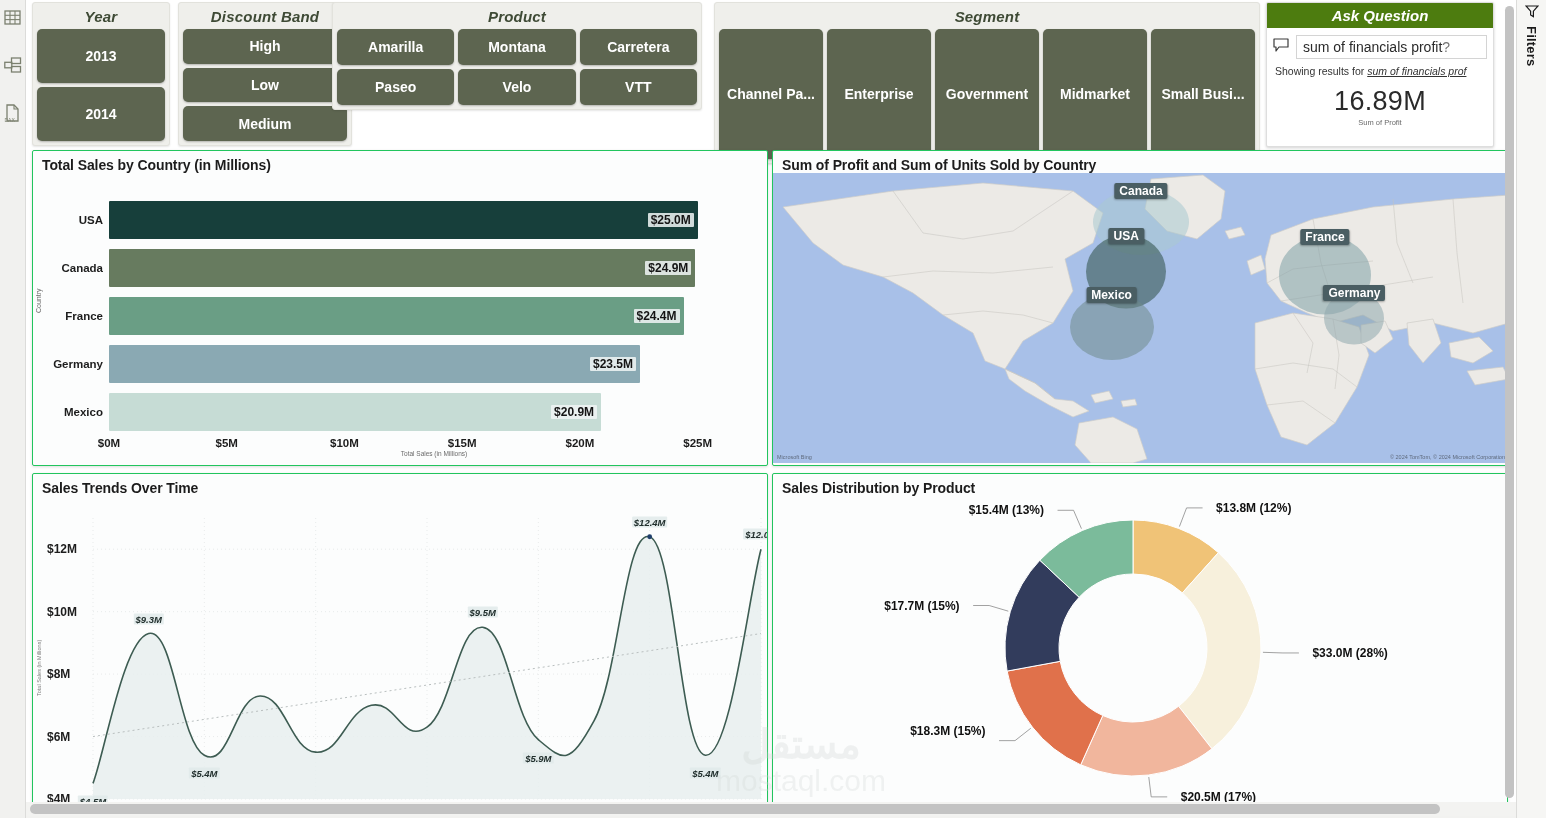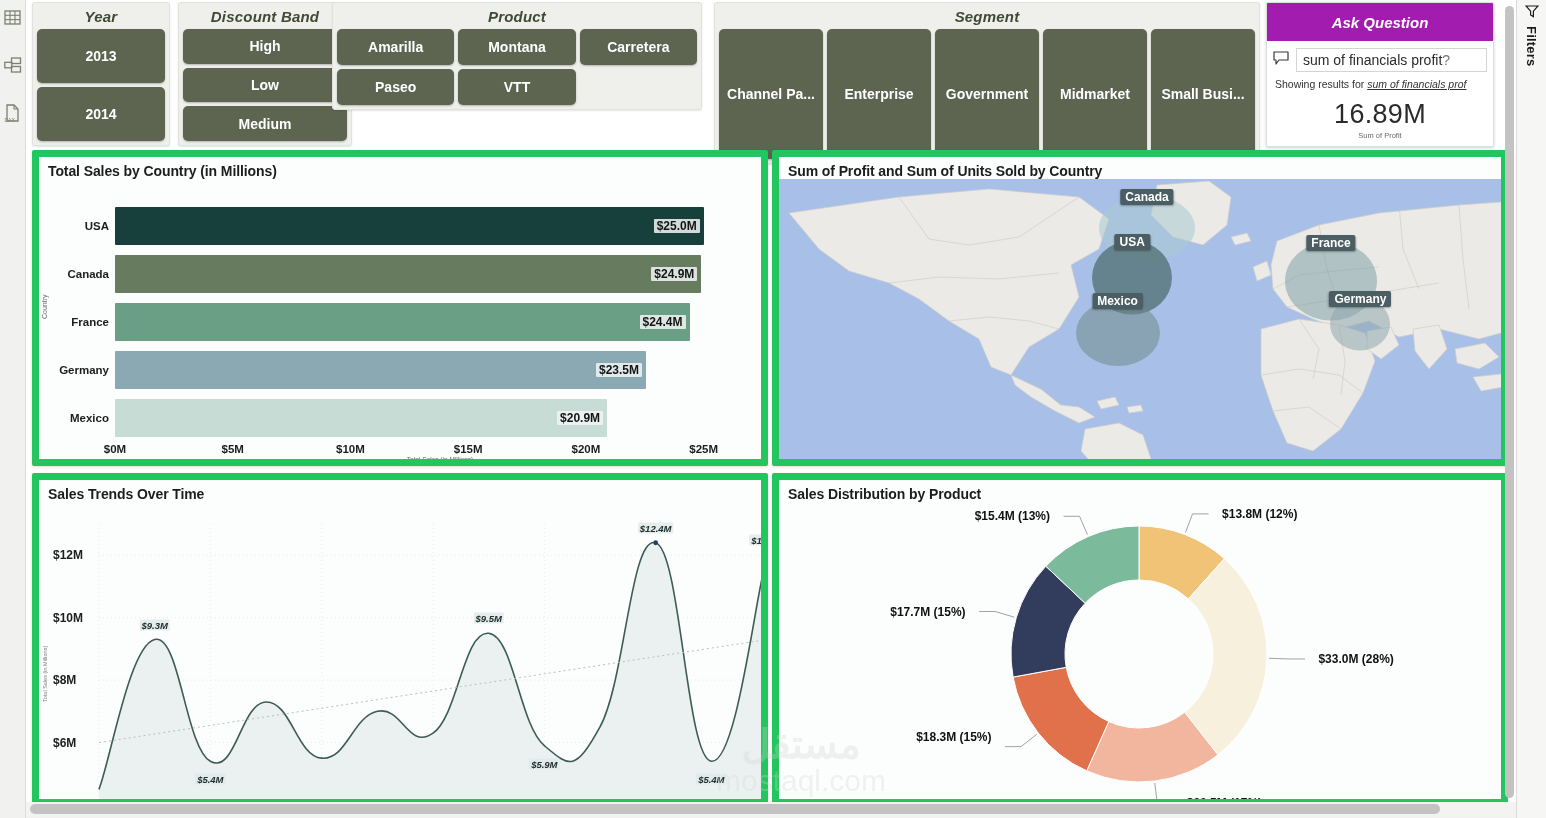--- a/index.html
+++ b/index.html
@@ -65,40 +65,40 @@
   }
 
   
   .qna {
     position: absolute; top: 2px; left: 1240px; width: 228px; height: 145px;
     background: #ffffff; border: 1px solid #dedede;
     box-shadow: 0 1px 3px rgba(0,0,0,.18);
     border-radius: 2px; overflow: hidden;
   }
   .qna-title {
-    height: 38px; background: #a21caf; color: #fff;
+    height: 25px; background: #4d7c0f; color: #fff;
     font-style: italic; font-weight: bold; font-size: 15px;
     display: flex; align-items: center; justify-content: center;
   }
   .qna-inputrow { display: flex; align-items: center; gap: 6px; padding: 7px 6px 0 6px; }
   .qna-box {
     flex: 1; border: 1px solid #d4d4d4; background: #fff;
     height: 24px; display: flex; align-items: center; padding-left: 6px;
     font-size: 14px; color: #2b2b2b;
   }
   .qna-box .q { color: #767676; }
   .qna-sub { font-size: 10.5px; color: #333; padding: 6px 8px 0 8px; white-space: nowrap; overflow: hidden; }
   .qna-sub i { text-decoration: underline; }
   .qna-value { text-align: center; font-size: 27px; color: #2a2a2a; margin-top: 9px; letter-spacing: .3px; }
   .qna-caption { text-align: center; font-size: 7.5px; color: #6a6a6a; margin-top: 1px; }
 
   
   .card {
     position: absolute; background: #fcfdfd;
-    border: 7px solid #22c55e; box-shadow: 0 1px 3px rgba(0,0,0,.14);
+    border: 1px solid #22c55e; box-shadow: 0 1px 3px rgba(0,0,0,.14);
     border-radius: 2px; overflow: hidden;
   }
   .card-title {
     font-size: 14px; font-weight: bold; color: #1c1c1c;
     padding: 6px 0 0 9px; letter-spacing: -.1px;
   }
 
   
   #barCard { left: 6px; top: 150px; width: 736px; height: 316px; }
   .bar-plot { position: relative; width: 736px; height: 290px; }
@@ -238,20 +238,21 @@
       </div>
     </div>
 
     <div class="slicer-panel" style="left:306px; width:370px; height:108px;">
       <div class="slicer-title">Product</div>
       <div class="slicer-grid" style="grid-template-columns:repeat(3,1fr); grid-template-rows:1fr 1fr;">
         <div class="slicer-btn">Amarilla</div>
         <div class="slicer-btn">Montana</div>
         <div class="slicer-btn">Carretera</div>
         <div class="slicer-btn">Paseo</div>
+        <div class="slicer-btn">Velo</div>
         <div class="slicer-btn">VTT</div>
       </div>
     </div>
 
     <div class="slicer-panel" style="left:688px; width:546px; height:162px;">
       <div class="slicer-title">Segment</div>
       <div class="slicer-grid" style="grid-template-columns:repeat(5,1fr); grid-template-rows:1fr;">
         <div class="slicer-btn">Channel Pa...</div>
         <div class="slicer-btn">Enterprise</div>
         <div class="slicer-btn">Government</div>

